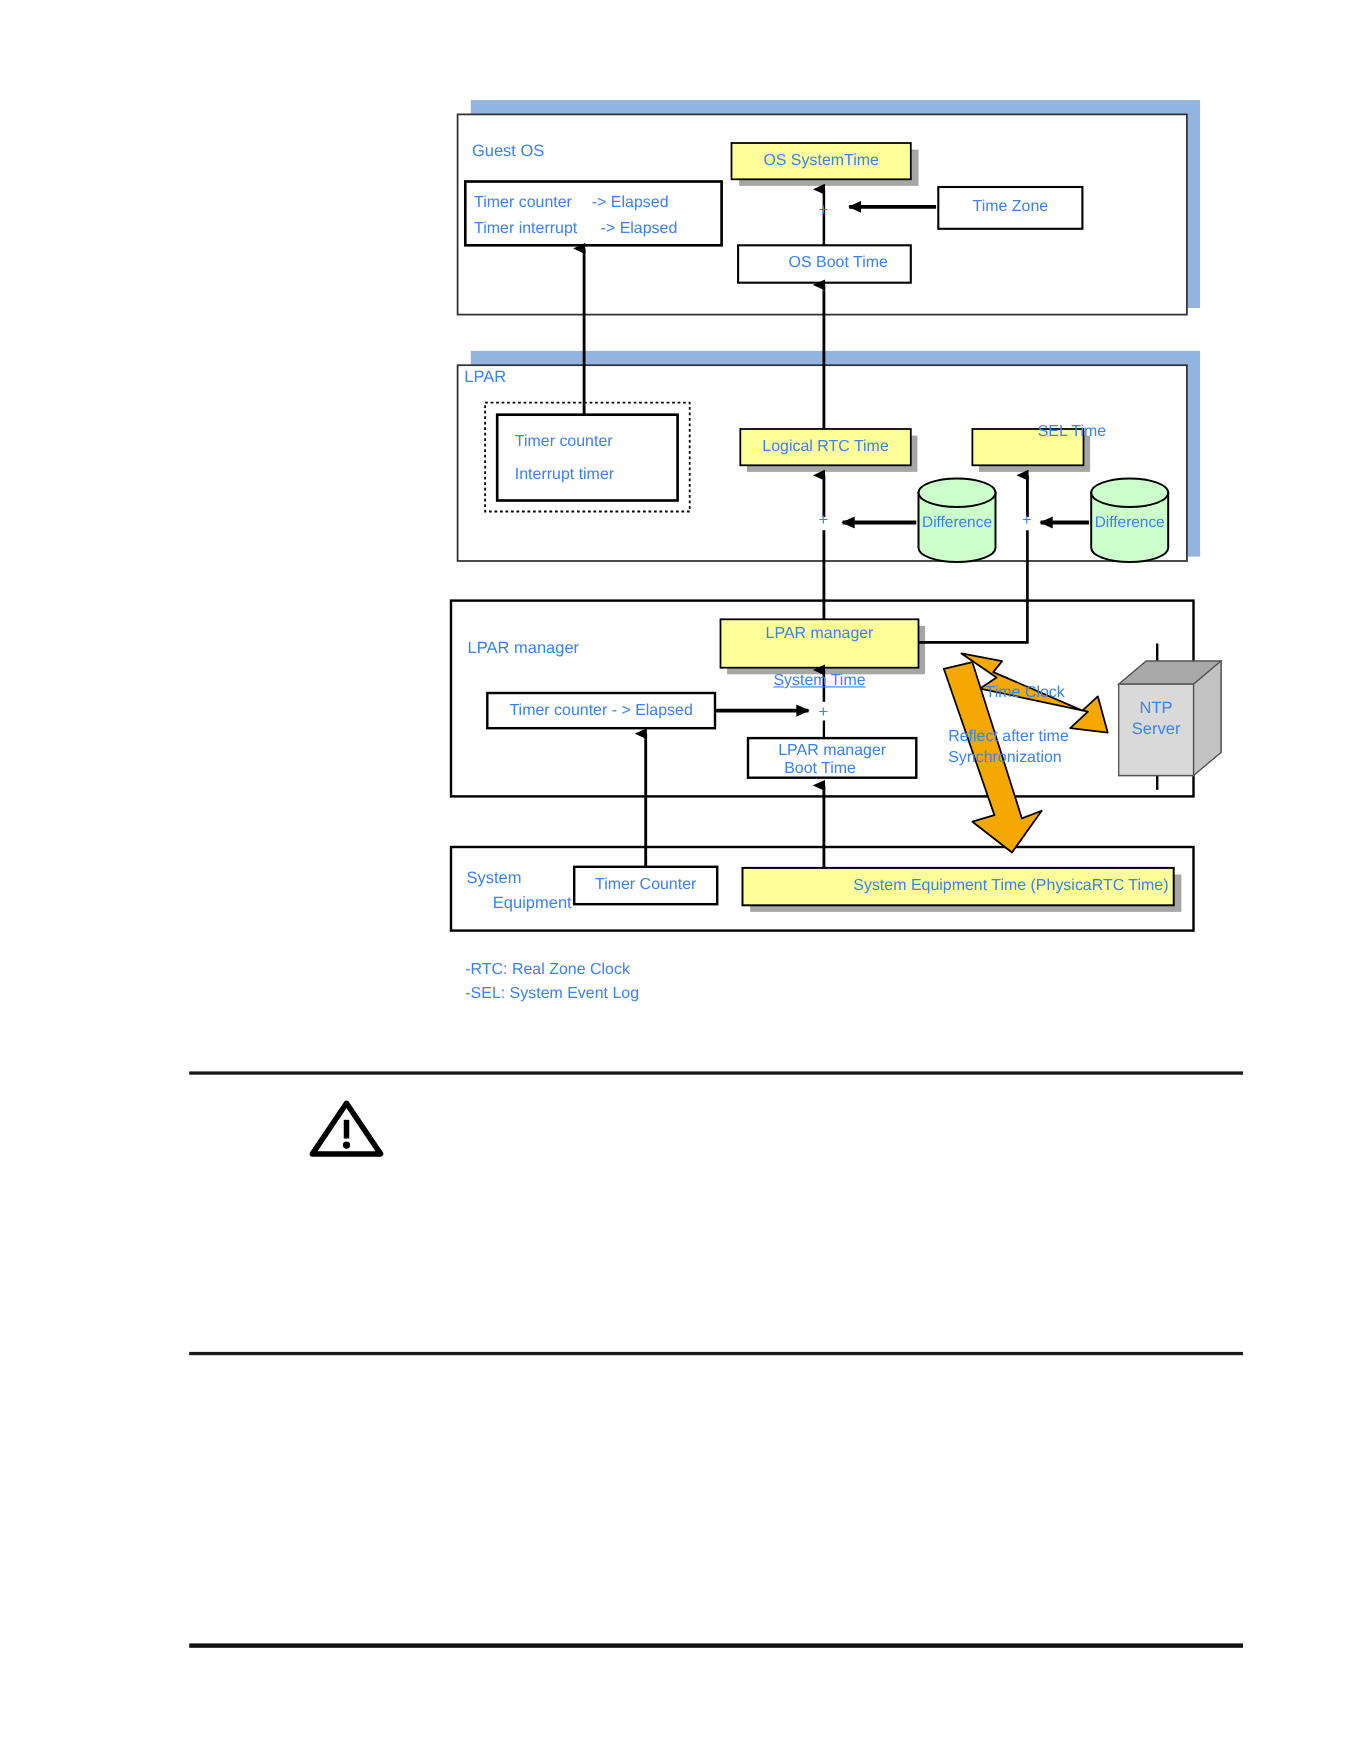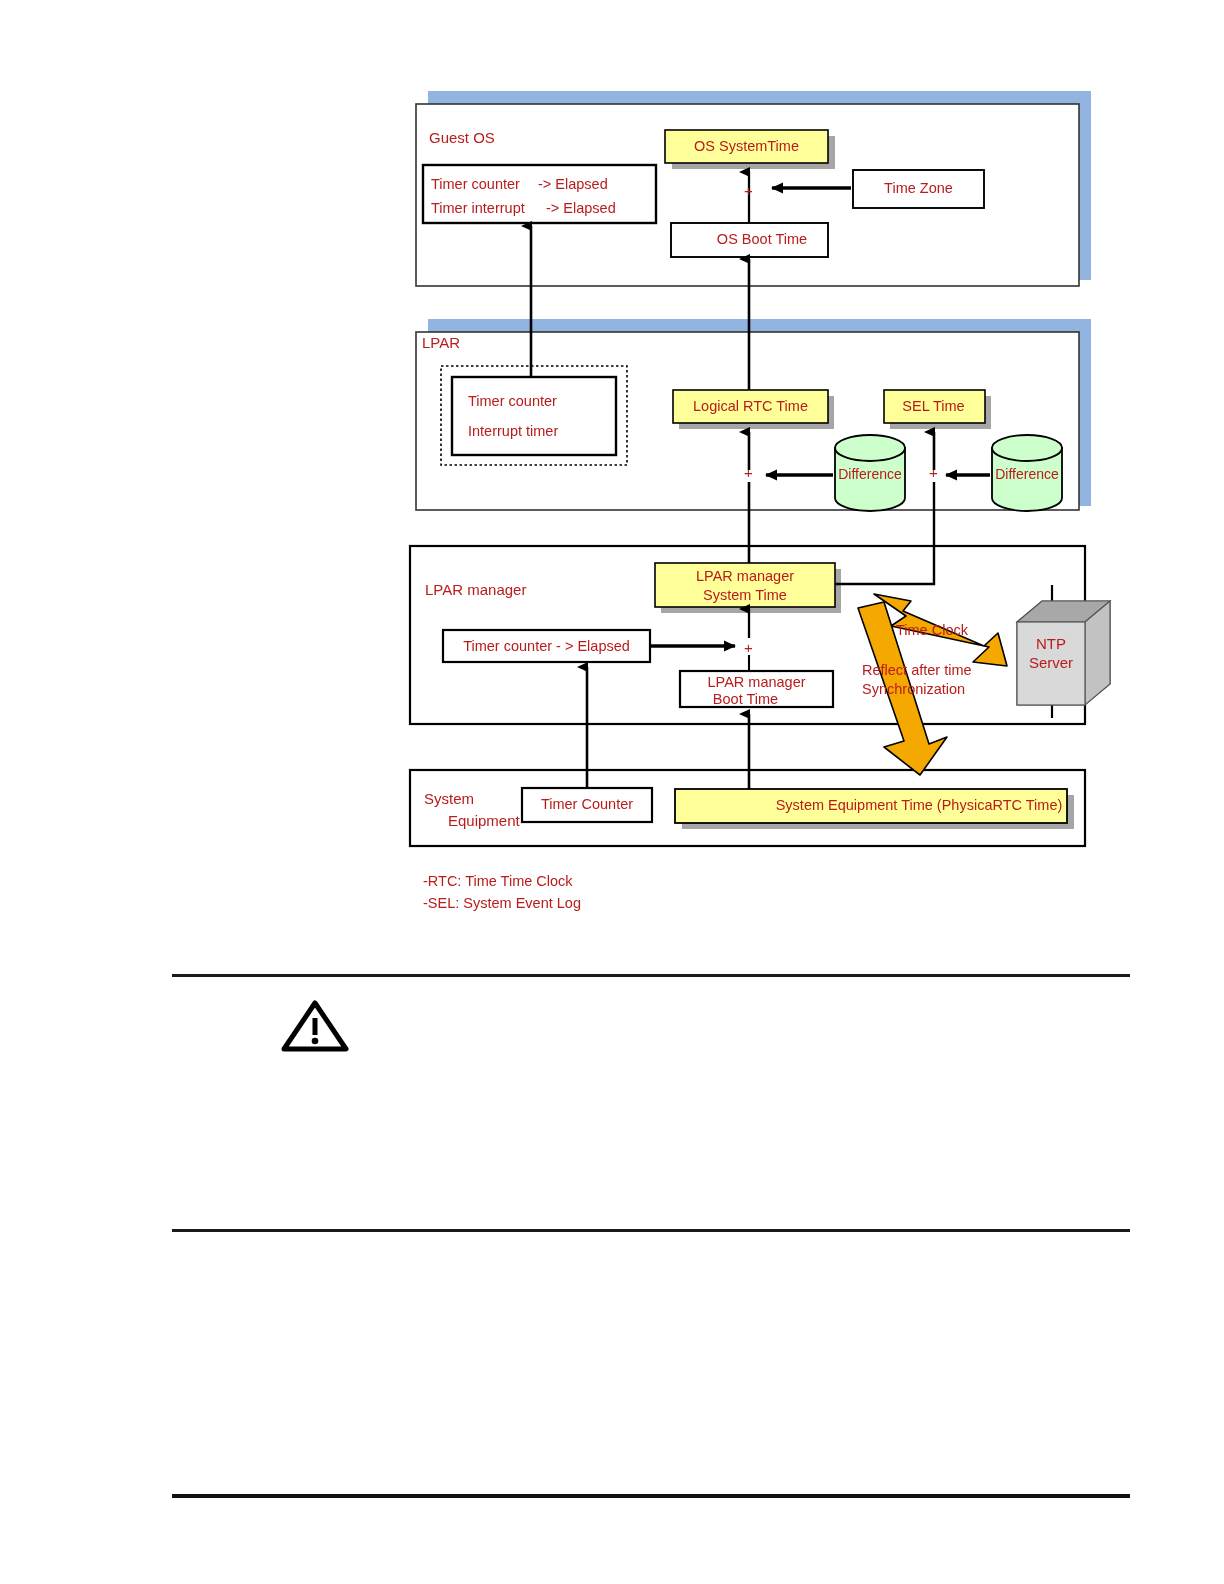--- a/index.html
+++ b/index.html
@@ -29,21 +29,21 @@
   .svgroot {
     position: absolute;
     left: 0;
     top: 0;
   }
   
   .lbl {
     position: absolute;
     white-space: nowrap;
     font-family: "Liberation Sans", sans-serif;
-    color: #b91c1c;
+    color: #3b82f6;
     line-height: 1.15;
   }
   .panel-title { font-size: 15px; }
   .box-text { font-size: 14.5px; }
   .box-text-c { text-align: center; }
   .plus { font-size: 15px; }
   .cyl-text { font-size: 14px; }
   .note { font-size: 14.5px; }
   .arrow-note { font-size: 14.5px; }
   .ntp-text { font-size: 15px; text-align: center; line-height: 1.25; }
@@ -196,48 +196,48 @@
     <span class="lbl box-text box-text-c" style="left:665px; top:138px; width:163px;">OS SystemTime</span>
     <span class="lbl box-text box-text-c" style="left:671px; top:231px; width:182px;">OS Boot Time</span>
     <span class="lbl box-text box-text-c" style="left:853px; top:180px; width:131px;">Time Zone</span>
     <span class="lbl plus" style="left:744px; top:182px;">+</span>
 
     <span class="lbl panel-title" style="left:422px; top:334px;">LPAR</span>
     <span class="lbl box-text" style="left:468px; top:393px;">Timer counter</span>
     <span class="lbl box-text" style="left:468px; top:423px;">Interrupt timer</span>
 
     <span class="lbl box-text box-text-c" style="left:673px; top:398px; width:155px;">Logical  RTC Time</span>
-    <span class="lbl box-text box-text-c" style="left:884px; top:398px; width:99px;">SEL Time</span>
+    <span class="lbl box-text box-text-c" style="left:884px; top:384px; width:99px;padding-left:41px;">SEL Time</span>
 
     <span class="lbl cyl-text box-text-c" style="left:835px; top:466px; width:70px;">Difference</span>
     <span class="lbl cyl-text box-text-c" style="left:992px; top:466px; width:70px;">Difference</span>
     <span class="lbl plus" style="left:744px; top:464px;">+</span>
     <span class="lbl plus" style="left:929px; top:464px;">+</span>
 
     <span class="lbl panel-title" style="left:425px; top:581px;">LPAR manager</span>
     <span class="lbl box-text box-text-c" style="left:655px; top:568px; width:180px;">LPAR manager</span>
-    <span class="lbl box-text box-text-c" style="left:655px; top:587px; width:180px;">System Time</span>
+    <span class="lbl box-text box-text-c" style="left:655px; top:611px; width:180px;text-decoration:underline;">System Time</span>
     <span class="lbl box-text box-text-c" style="left:443px; top:638px; width:207px;">Timer counter - &gt; Elapsed</span>
     <span class="lbl box-text box-text-c" style="left:680px; top:674px; width:153px;">LPAR manager</span>
     <span class="lbl box-text box-text-c" style="left:680px; top:691px; width:131px;">Boot Time</span>
     <span class="lbl plus" style="left:744px; top:639px;">+</span>
 
     <span class="lbl panel-title" style="left:424px; top:790px;">System</span>
     <span class="lbl panel-title" style="left:424px; top:812px;margin-left:24px;">Equipment</span>
     <span class="lbl box-text box-text-c" style="left:522px; top:796px; width:130px;">Timer Counter</span>
     <span class="lbl box-text box-text-c" style="left:675px; top:797px; width:392px;margin-left:48px;">System Equipment Time (PhysicaRTC Time)</span>
 
     <span class="lbl arrow-note" style="left:896px; top:622px;">Time Clock</span>
     <span class="lbl arrow-note" style="left:862px; top:662px;">Reflect after time</span>
     <span class="lbl arrow-note" style="left:862px; top:681px;">Synchronization</span>
 
     <span class="lbl ntp-text" style="left:1017px; top:635px; width:68px;">NTP</span>
     <span class="lbl ntp-text" style="left:1017px; top:654px; width:68px;">Server</span>
 
-    <span class="lbl note" style="left:423px; top:873px;">-RTC: Time Time Clock</span>
+    <span class="lbl note" style="left:423px; top:873px;">-RTC: Real Zone Clock</span>
     <span class="lbl note" style="left:423px; top:895px;">-SEL: System Event Log</span>
   </div>
 
   <div class="rule" style="top:974px;"></div>
 
   <svg class="caution-icon" style="left:281px; top:1000px;" width="68" height="52" viewBox="0 0 68 52">
     <path d="M34,3 L65,49 L3,49 Z" fill="none" stroke="#000000" stroke-width="5" stroke-linejoin="round"></path>
     <rect x="31.5" y="18" width="5" height="17" fill="#000000"></rect>
     <circle cx="34" cy="41" r="3.3" fill="#000000"></circle>
   </svg>

